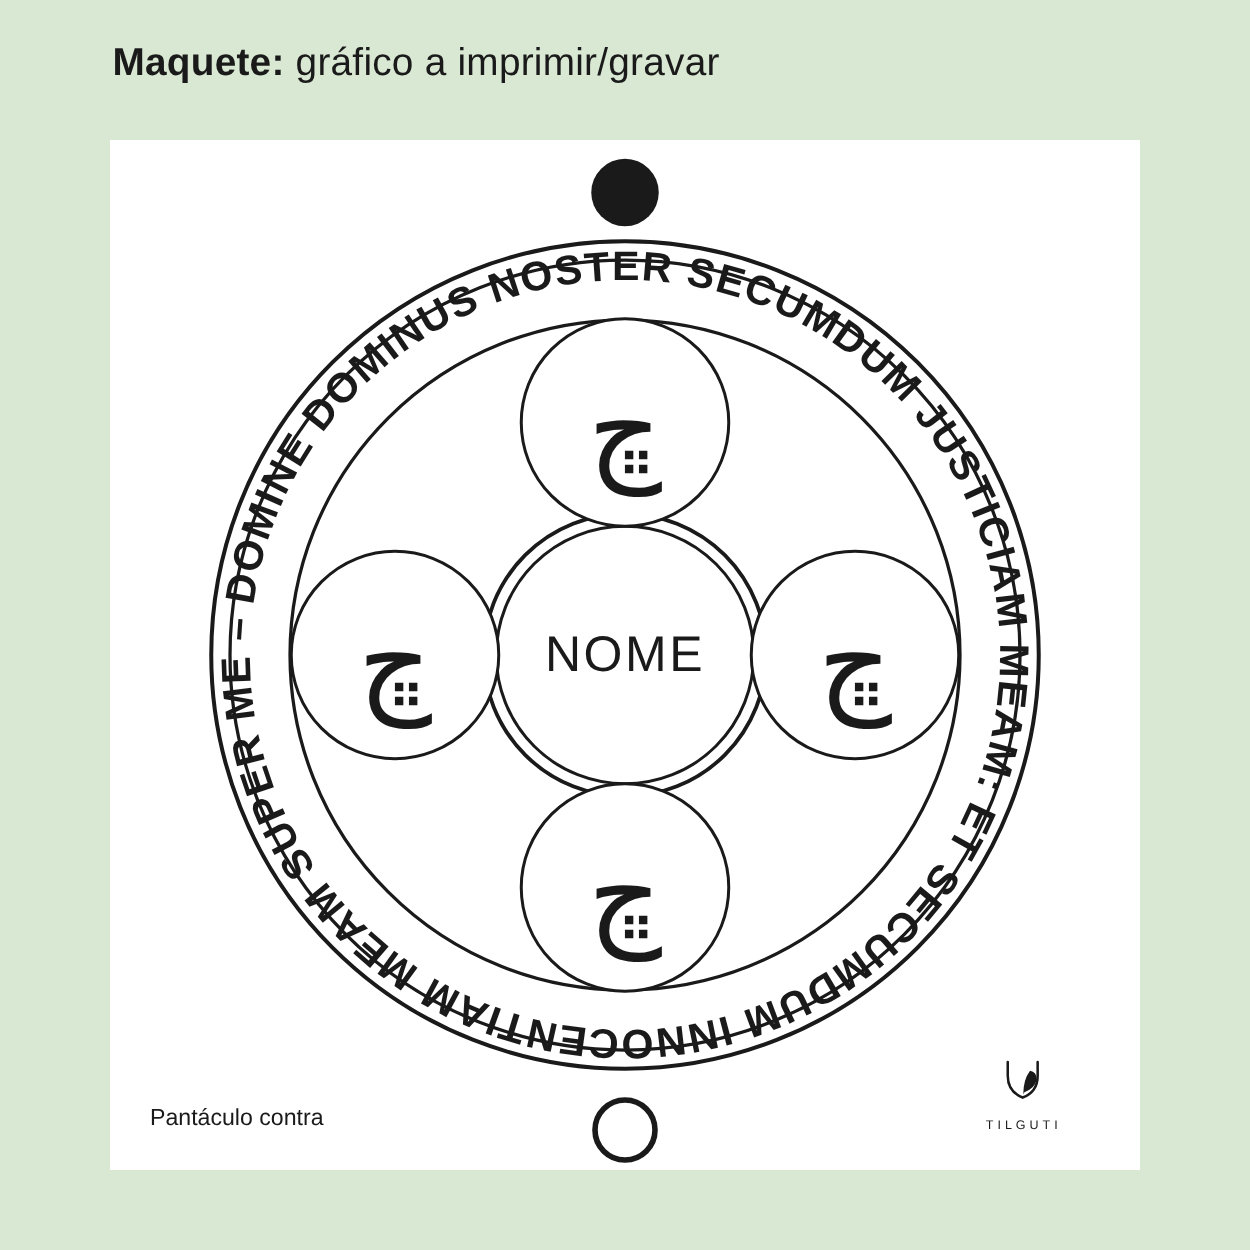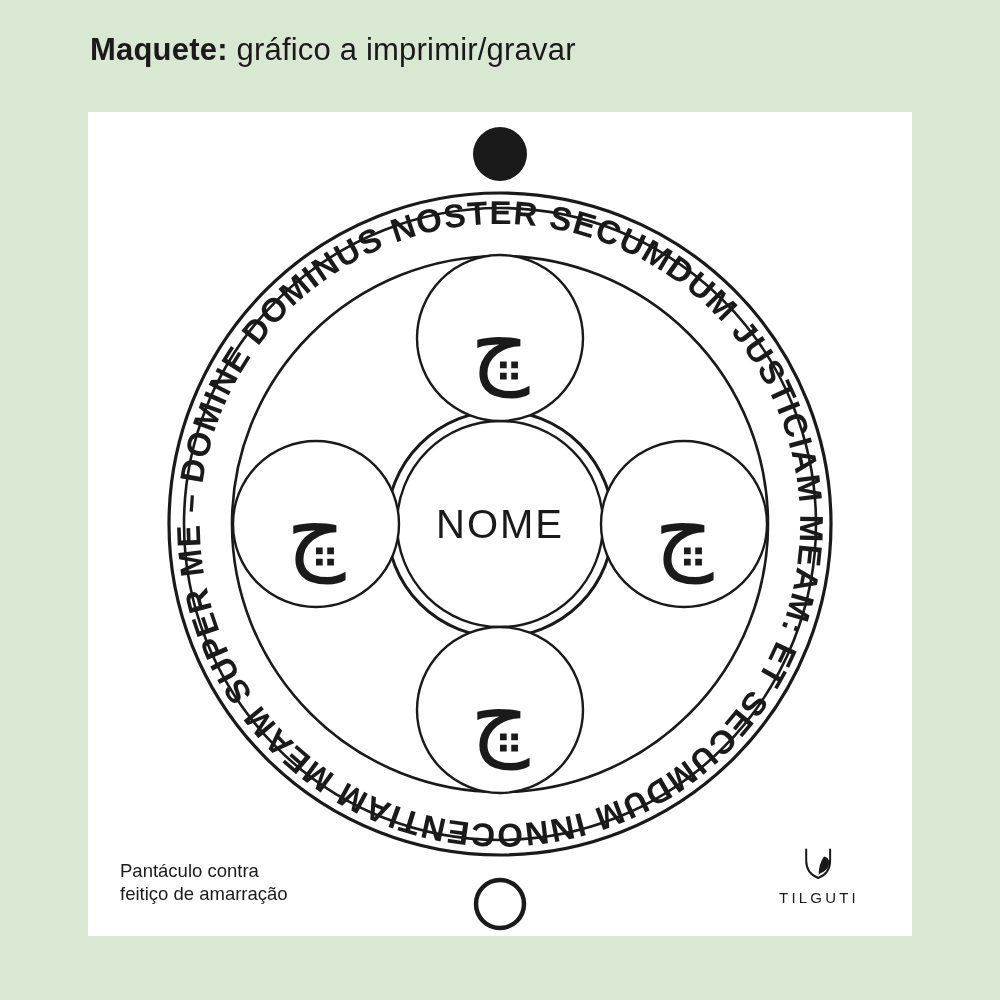--- a/index.html
+++ b/index.html
@@ -65,21 +65,21 @@
     bottom: 30px;
     width: 130px;
     height: 62px;
   }
   .brand-name {
     position: absolute;
     left: 0;
     bottom: 0;
     width: 130px;
     text-align: center;
-    font-size: 15px;
+    font-size: 10px;
     letter-spacing: 3.2px;
     color: #1a1a1a;
     font-weight: normal;
   }
   .brand-mark {
     position: absolute;
     left: 50%;
     top: 0;
     transform: translateX(-50%);
   }
@@ -128,21 +128,20 @@
         <text x="596" y="418" text-anchor="middle" dominant-baseline="central" font-size="92" fill="#1a1a1a" font-family="'DejaVu Sans', sans-serif">ڇ</text>
 
         <circle cx="412" cy="42" r="27" fill="#1a1a1a"></circle>
 
         <circle cx="412" cy="792" r="24" fill="#ffffff" stroke="#1a1a1a" stroke-width="4.5"></circle>
       </svg>
     </div>
 
     <div class="footer-label">
       <div>Pantáculo contra</div>
-      <div>feitiço de amarração</div>
     </div>
 
     <div class="brand">
       <div class="brand-mark">
         <svg width="44" height="40" viewBox="0 0 44 40">
           <path d="M8 4 L8 16 Q8 30 21 35 Q34 30 34 16 L34 4" fill="none" stroke="#1a1a1a" stroke-width="2.2" stroke-linecap="round" transform="scale(0.92) translate(2,2)"></path>
           <path d="M21 33 Q21 20 27 12 Q33 13 33 20 Q31 28 22 31 Z" fill="#1a1a1a" stroke="none" transform="scale(0.9) translate(3,2)"></path>
         </svg>
       </div>
       <div class="brand-name">TILGUTI</div>

